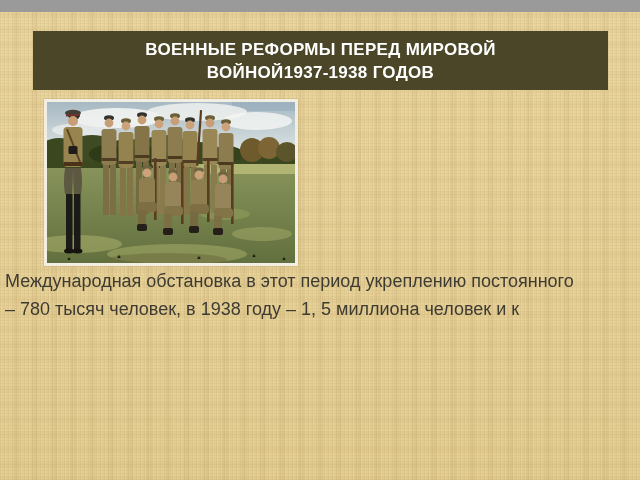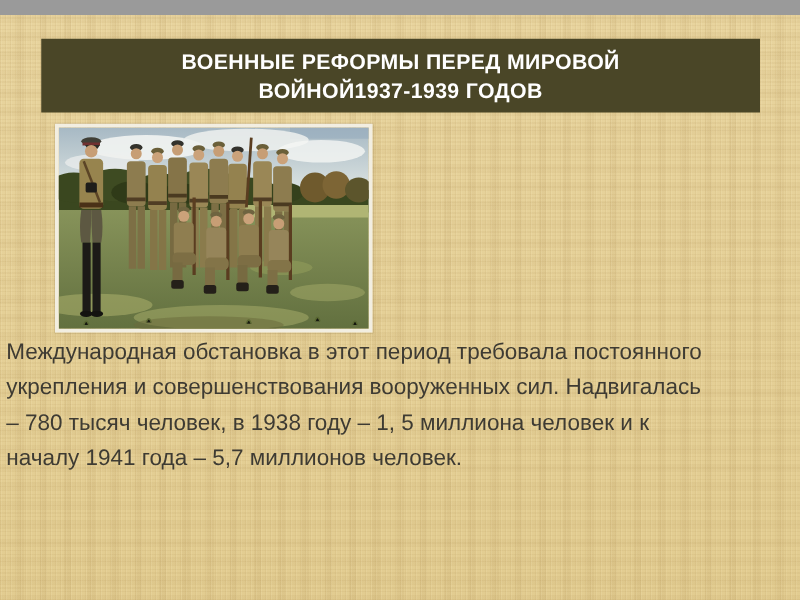--- a/index.html
+++ b/index.html
@@ -76,21 +76,21 @@
     white-space: nowrap;
   }
 </style>
 </head>
 <body>
 
 <div class="slide">
 
   <div class="title-box">
     <div class="title-line">ВОЕННЫЕ РЕФОРМЫ ПЕРЕД МИРОВОЙ</div>
-    <div class="title-line">ВОЙНОЙ1937-1939 ГОДОВ</div>
+    <div class="title-line">ВОЙНОЙ1937-1938 ГОДОВ</div>
   </div>
 
   <div class="photo-frame">
     <svg viewBox="0 0 248 161" preserveAspectRatio="none" xmlns="http://www.w3.org/2000/svg" role="img">
       <defs>
         <linearGradient id="skyGrad" x1="0" y1="0" x2="0" y2="1">
           <stop offset="0" stop-color="#a7b9c4"></stop>
           <stop offset="0.6" stop-color="#d4dddd"></stop>
           <stop offset="1" stop-color="#ebeeec"></stop>
         </linearGradient>
@@ -264,19 +264,17 @@
         <path d="M20 158 q2 -6 4 0"></path>
         <path d="M70 156 q2 -6 4 0"></path>
         <path d="M150 157 q2 -6 4 0"></path>
         <path d="M205 155 q2 -6 4 0"></path>
         <path d="M235 158 q2 -6 4 0"></path>
       </g>
     </svg>
   </div>
 
   <div class="body-text">
-    <div class="line">Международная обстановка в этот период требовала постоянного</div>
-    <div class="line">укрепления и совершенствования вооруженных сил. Надвигалась</div>
+    <div class="line">Международная обстановка в этот период укреплению постоянного</div>
     <div class="line">– 780 тысяч человек, в 1938 году – 1, 5 миллиона человек и к</div>
-    <div class="line">началу 1941 года – 5,7 миллионов человек.</div>
   </div>
 
 </div>
 
 </body></html>

